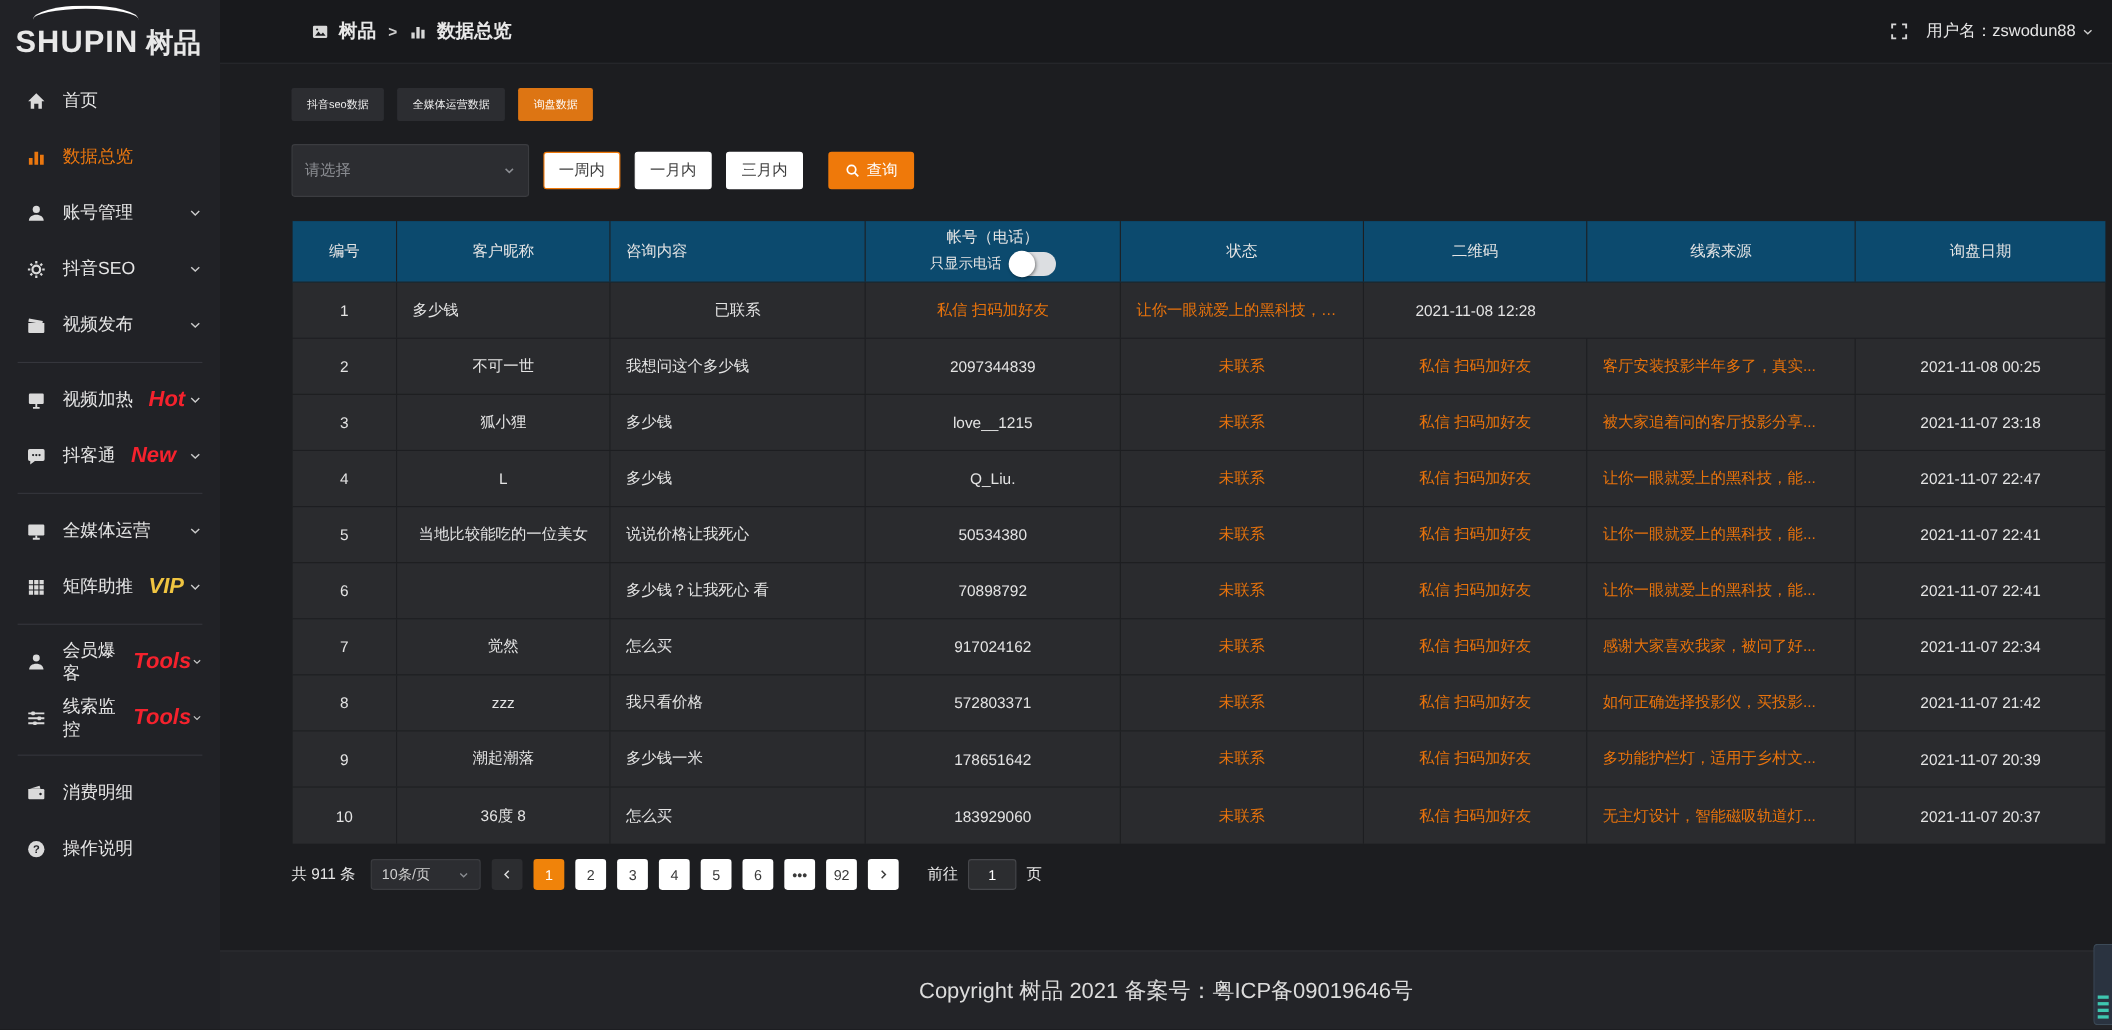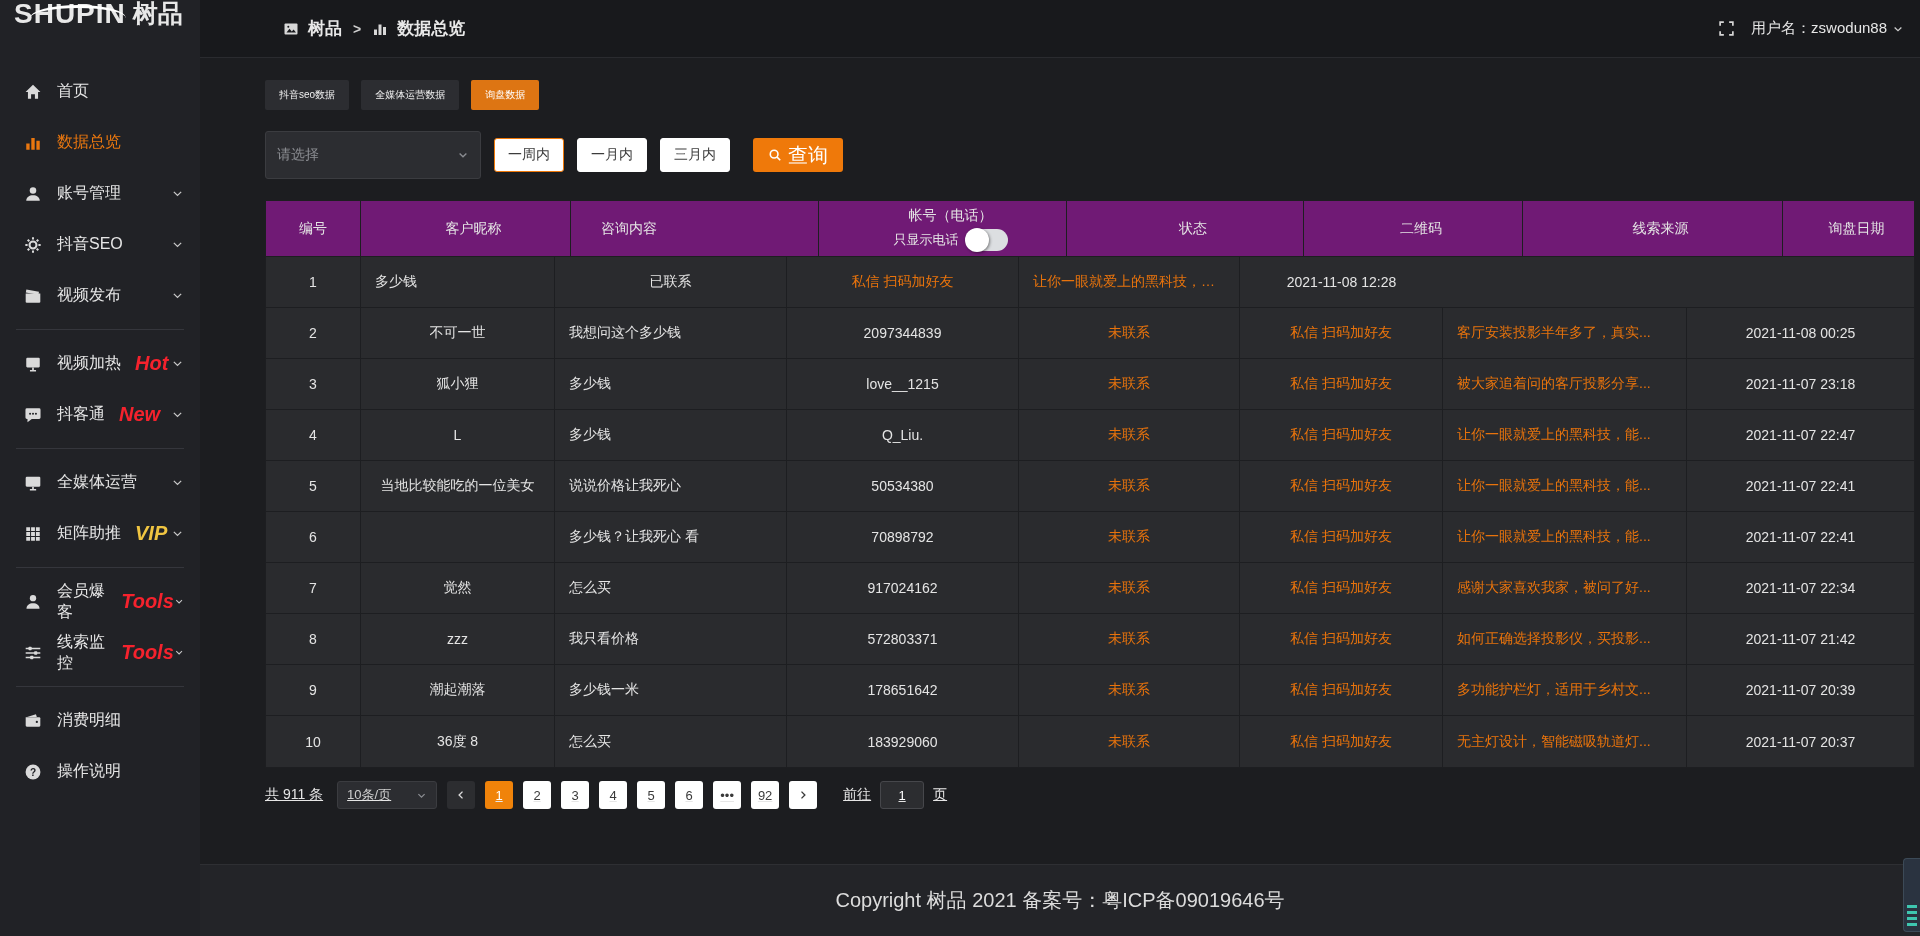--- a/index.html
+++ b/index.html
@@ -2,21 +2,21 @@
 <html><head>
 <meta charset="utf-8">
 <style>
   * { margin:0; padding:0; box-sizing:border-box; }
   html,body { width:1920px; height:936px; overflow:hidden; }
   body { font-family:"Liberation Sans","DejaVu Sans",sans-serif; background:#1c1d20; color:#e8e8e8; position:relative; }
   .app { display:flex; height:100%; }
 
   
   .sidebar { width:200px; flex:none; background:#212226; display:flex; flex-direction:column; }
-  .logo { height:62px; display:flex; align-items:flex-start; padding:0 0 10px 14px; gap:7px; position:relative; cursor:pointer; }
+  .logo { height:62px; display:flex; align-items:flex-end; padding:0 0 10px 14px; gap:7px; position:relative; cursor:pointer; }
   .logo-arc { position:absolute; top:5px; left:30px; width:96px; height:26px; border-top:3px solid #fff; border-radius:50%; }
   .logo-en { font-size:28px; font-weight:900; letter-spacing:1px; line-height:1; }
   .logo-cn { font-size:25px; font-weight:bold; line-height:1.05; }
   .menu { flex:1; padding-top:4px; }
   .menu-item { height:51px; display:flex; align-items:center; padding:0 16px 0 24px; font-size:16px; color:#e6e6e6; cursor:pointer; }
   .menu-item .mi-icon { width:18px; height:18px; margin-right:15px; color:#dadada; flex:none; }
   .menu-item .mi-icon svg { width:100%; height:100%; display:block; }
   .menu-item.active, .menu-item.active .mi-icon { color:#ea770f; }
   .mi-badge { font-style:italic; font-weight:bold; font-size:20px; margin-left:14px; }
   .mi-chevron { margin-left:auto; width:13px; height:13px; color:#c9c9c9; }
@@ -40,40 +40,40 @@
   .tabs { display:flex; gap:12px; margin-bottom:21px; }
   .tab { height:30px; padding:0 14px; display:flex; align-items:center; background:#2c2d31; color:#f0f0f0; font-size:10px; border-radius:2px; cursor:pointer; }
   .tab.active { background:#dd7513; color:#fff; }
 
   
   .filterbar { display:flex; align-items:center; margin-bottom:21px; }
   .f-select { width:216px; height:48px; background:#2c2d31; border:1px solid #3b3c40; border-radius:3px; display:flex; align-items:center; justify-content:space-between; padding:0 11px; font-size:14px; color:#8b8d92; cursor:pointer; }
   .f-select .sel-chev { width:12px; height:12px; color:#8b8d92; } .sel-chev svg{ width:100%; height:100%; display:block; }
   .range-btn { height:34px; padding:0 13px; margin-left:13px; background:#fff; border:1px solid #fff; border-radius:3px; color:#3c3c3c; font-size:14px; display:flex; align-items:center; cursor:pointer; }
   .range-btn.active { border-color:#ef790a; }
-  .query-btn { height:34px; padding:0 15px; margin-left:23px; background:#ef790a; border-radius:3px; color:#fff; font-size:20px; display:flex; align-items:center; gap:6px; cursor:pointer; }
+  .query-btn { height:34px; padding:0 15px; margin-left:23px; background:#ef790a; border-radius:3px; color:#fff; font-size:14px; display:flex; align-items:center; gap:6px; cursor:pointer; }
   .q-icon { width:14px; height:14px; } .q-icon svg{ width:100%; height:100%; display:block; }
 
   
   .table { border:1px solid #1d1e21; }
   .tr { display:grid; grid-template-columns:95px 194px 232px 232px 221px 203px 244px 1fr; background:#2a2b2e; border-bottom:1px solid #1d1e21; height:51px; }
   .tr:last-child { border-bottom:none; }
-  .tr.head { background:#701a75; height:56px;gap:16px; }
+  .tr.head { background:#0c4a6e; height:56px; }
   .td { display:flex; align-items:center; justify-content:center; padding:0 14px; border-right:1px solid #1d1e21; font-size:14px; color:#e4e4e4; overflow:hidden; white-space:nowrap; }
   .td:last-child { border-right:none; }
   .td.left { justify-content:flex-start; }
   .td .ellip { overflow:hidden; text-overflow:ellipsis; white-space:nowrap; }
   .td.orange, .orange { color:#e8730c; }
   .phone-head { flex-direction:column; justify-content:center; gap:4px; }
   .phone-sub { display:flex; align-items:center; font-size:13px; color:#e4e4e4; }
   .switch { width:42px; height:22px; border-radius:11px; background:#dcdee1; position:relative; margin-left:7px; cursor:pointer; flex:none; }
   .switch::after { content:""; position:absolute; left:-1px; top:-1px; width:24px; height:24px; border-radius:50%; background:#fff; box-shadow:1px 1px 3px rgba(0,0,0,.45); }
 
   
-  .pager { display:flex; align-items:center; margin-top:13px; font-size:14px; color:#e6e6e6;text-decoration:underline; }
+  .pager { display:flex; align-items:center; margin-top:13px; font-size:14px; color:#e6e6e6; }
   .pg-total { margin-right:14px; }
   .pg-size { width:100px; height:28px; background:#2c2d31; border:1px solid #3b3c40; border-radius:3px; display:flex; align-items:center; justify-content:space-between; padding:0 9px; font-size:13px; color:#cfcfcf; cursor:pointer; }
   .pg-size .sel-chev { width:11px; height:11px; color:#8b8d92; }
   .pg-btn { min-width:28px; height:28px; padding:0 5px; margin-left:10px; border-radius:3px; background:#fff; color:#3a3a3a; display:flex; align-items:center; justify-content:center; font-size:13px; cursor:pointer; }
   .pg-btn.dark { background:#2c2d30; color:#ddd; }
   .pg-btn.active { background:#f0830a; color:#fff; }
   .pg-btn .nav-ic { width:12px; height:12px; } .nav-ic svg{ width:100%; height:100%; display:block; }
   .pg-goto { margin-left:26px; display:flex; align-items:center; gap:9px; }
   .goto-input { width:44px; height:28px; background:#2c2d30; border:1px solid #46474b; border-radius:3px; color:#fff; text-align:center; font-size:13px; font-family:inherit; }
 

